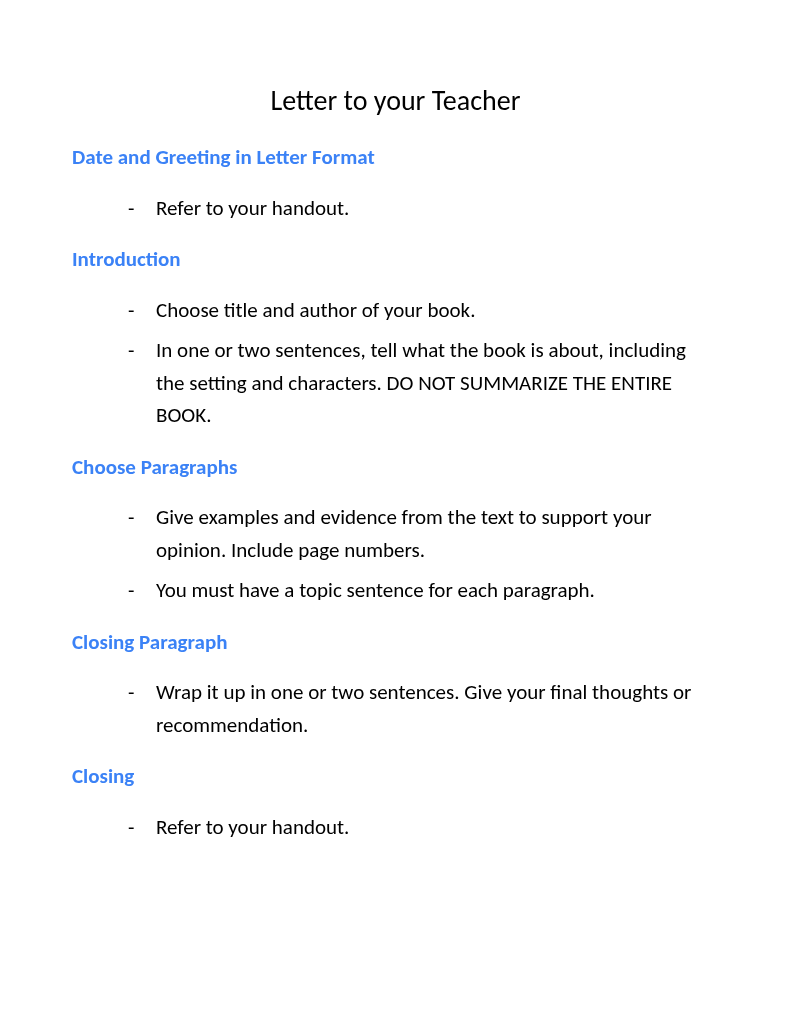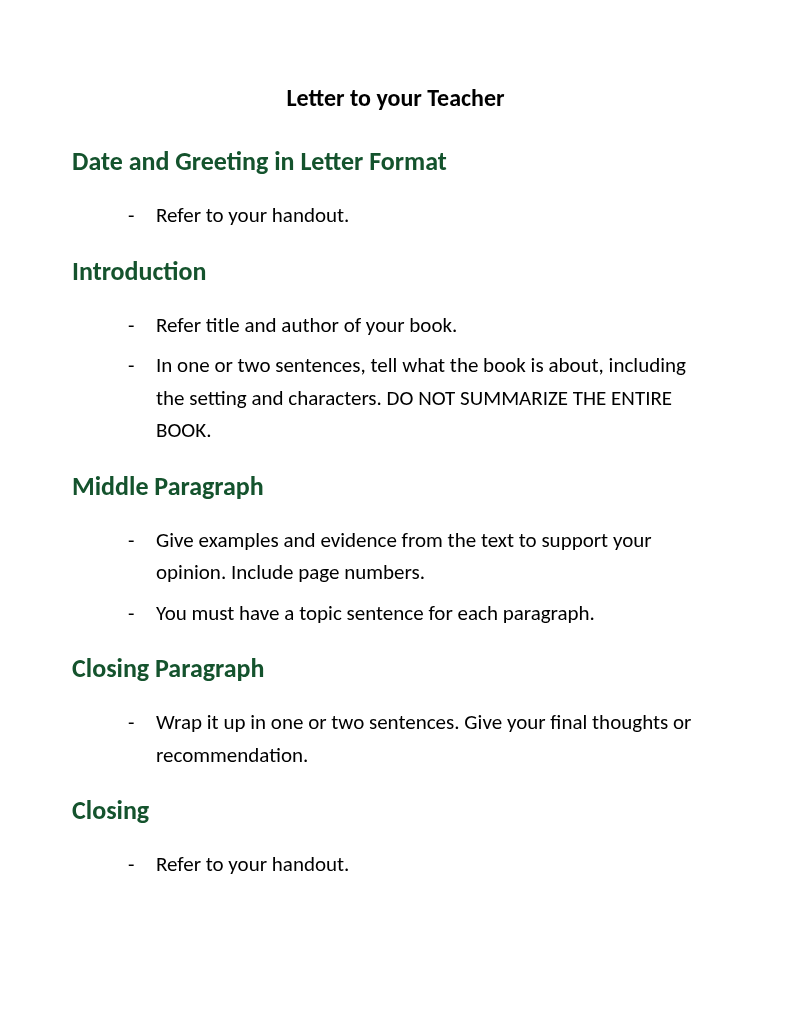--- a/index.html
+++ b/index.html
@@ -11,28 +11,28 @@
       font-family: Calibri, Arial, sans-serif;
       background: #ffffff;
       width: 791px;
       padding: 80px 72px 60px 72px;
       font-size: 21px;
       line-height: 1.5;
       color: #000000;
     }
     .title {
       text-align: center;
-      font-weight: bold;
-      font-size: 24px;
-      margin-bottom: 26px;
+      font-weight: normal;
+      font-size: 28px;
+      margin-bottom: 20px;
     }
     .section-heading {
-      color: #14532d;
+      color: #3b82f6;
       font-weight: bold;
-      font-size: 26px;
+      font-size: 21px;
       margin-bottom: 18px;
     }
     ul {
       list-style: none;
       margin-left: 56px;
       margin-bottom: 20px;
     }
     li {
       position: relative;
       padding-left: 28px;
@@ -60,24 +60,24 @@
 
 <div class="title">Letter to your Teacher</div>
 
 <div id="content">
     <div class="section-heading">Date and Greeting in Letter Format</div>
     <ul>
       <li><span>Refer to your handout.</span></li>
     </ul>
     <div class="section-heading">Introduction</div>
     <ul>
-      <li><span>Refer </span><span class="underline">title</span><span> and author of your book.</span></li>
+      <li><span>Choose </span><span class="underline">title</span><span> and author of your book.</span></li>
       <li><span>In </span><span class="bold">one or two</span><span> sentences, tell what the book is about, including the setting and characters.  DO NOT SUMMARIZE THE ENTIRE BOOK.</span></li>
     </ul>
-    <div class="section-heading">Middle Paragraph</div>
+    <div class="section-heading">Choose Paragraphs</div>
     <ul>
       <li><span>Give </span><span class="bold">examples</span><span> and </span><span class="bold">evidence</span><span> from the text to support your opinion.  Include </span><span class="bold">page numbers</span><span>.</span></li>
       <li><span>You must have a </span><span class="bold">topic sentence</span><span> for each paragraph.</span></li>
     </ul>
     <div class="section-heading">Closing Paragraph</div>
     <ul>
       <li><span>Wrap it up in </span><span class="bold">one or two</span><span> sentences.  Give your final thoughts or recommendation.</span></li>
     </ul>
     <div class="section-heading">Closing</div>
     <ul>

